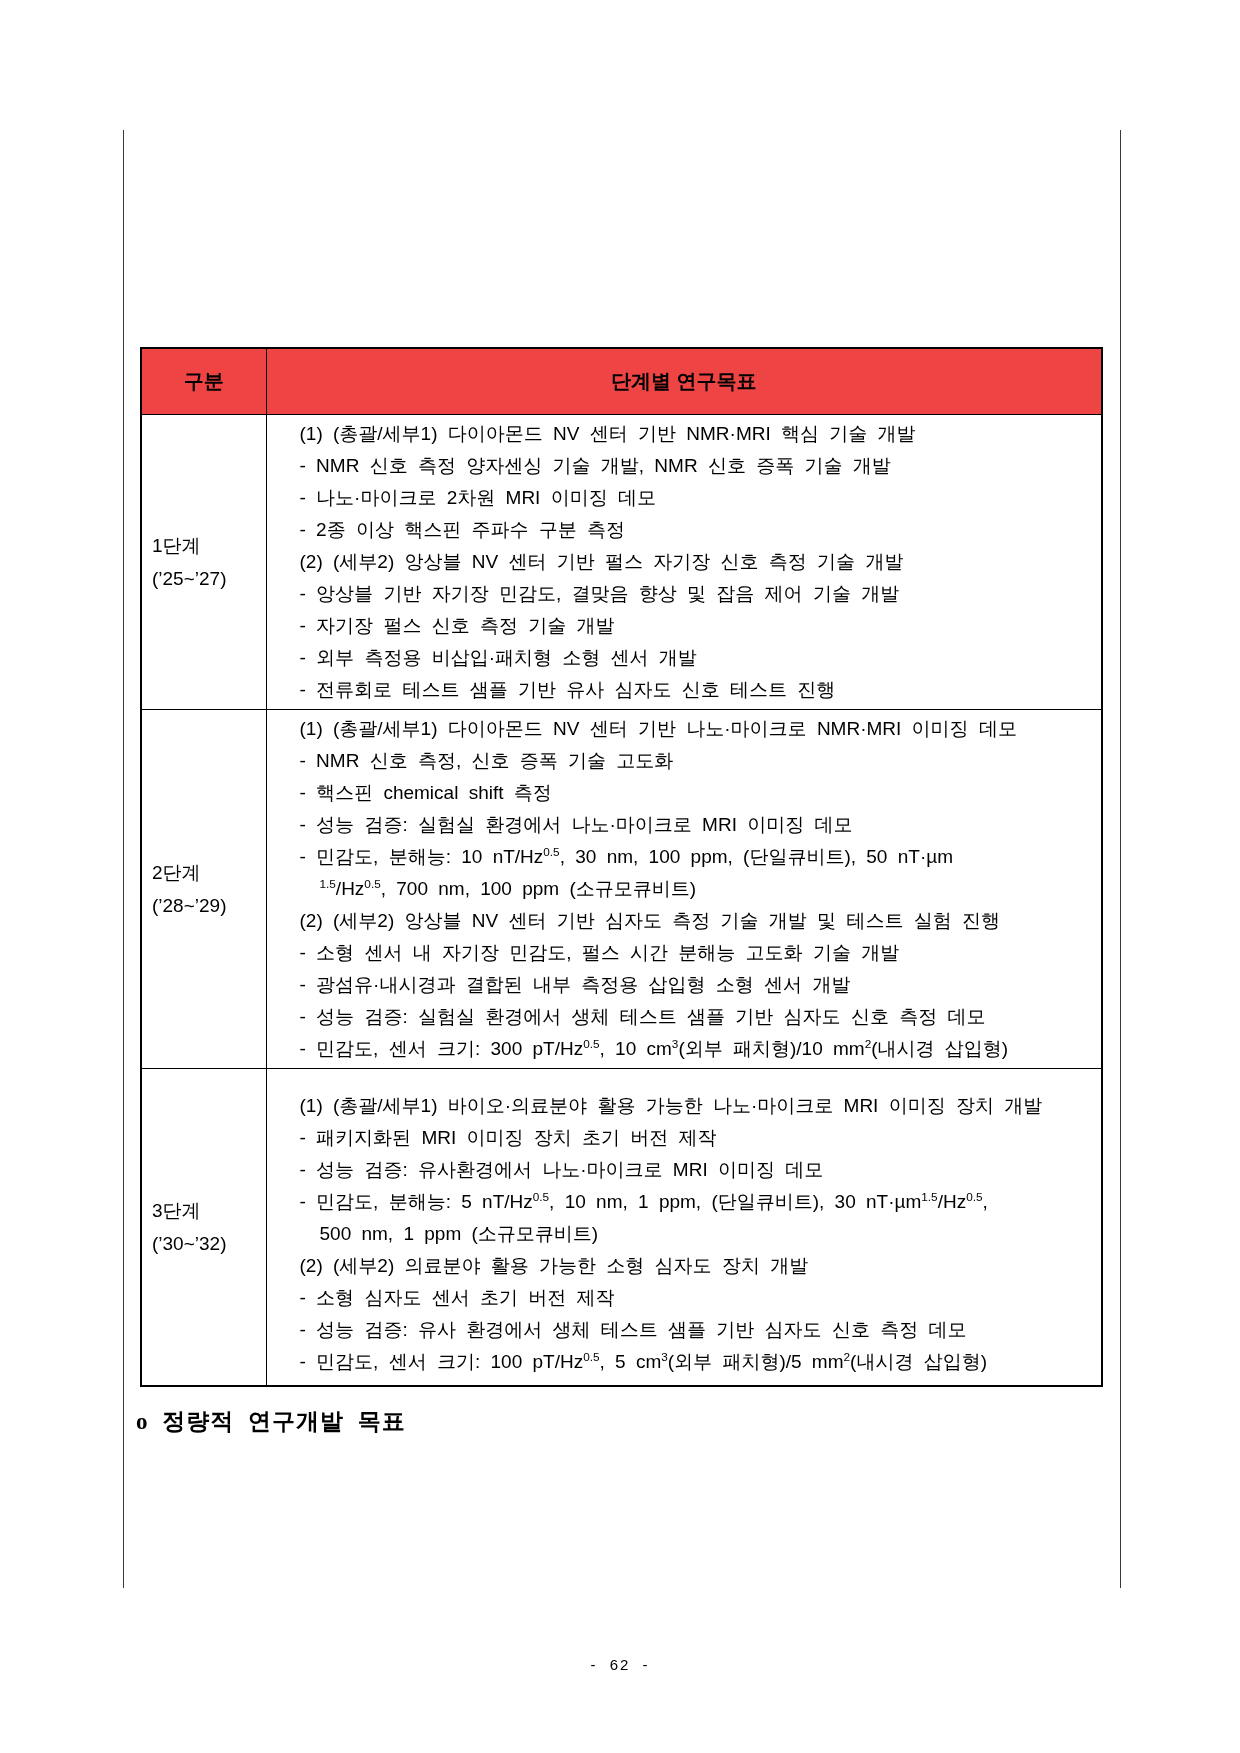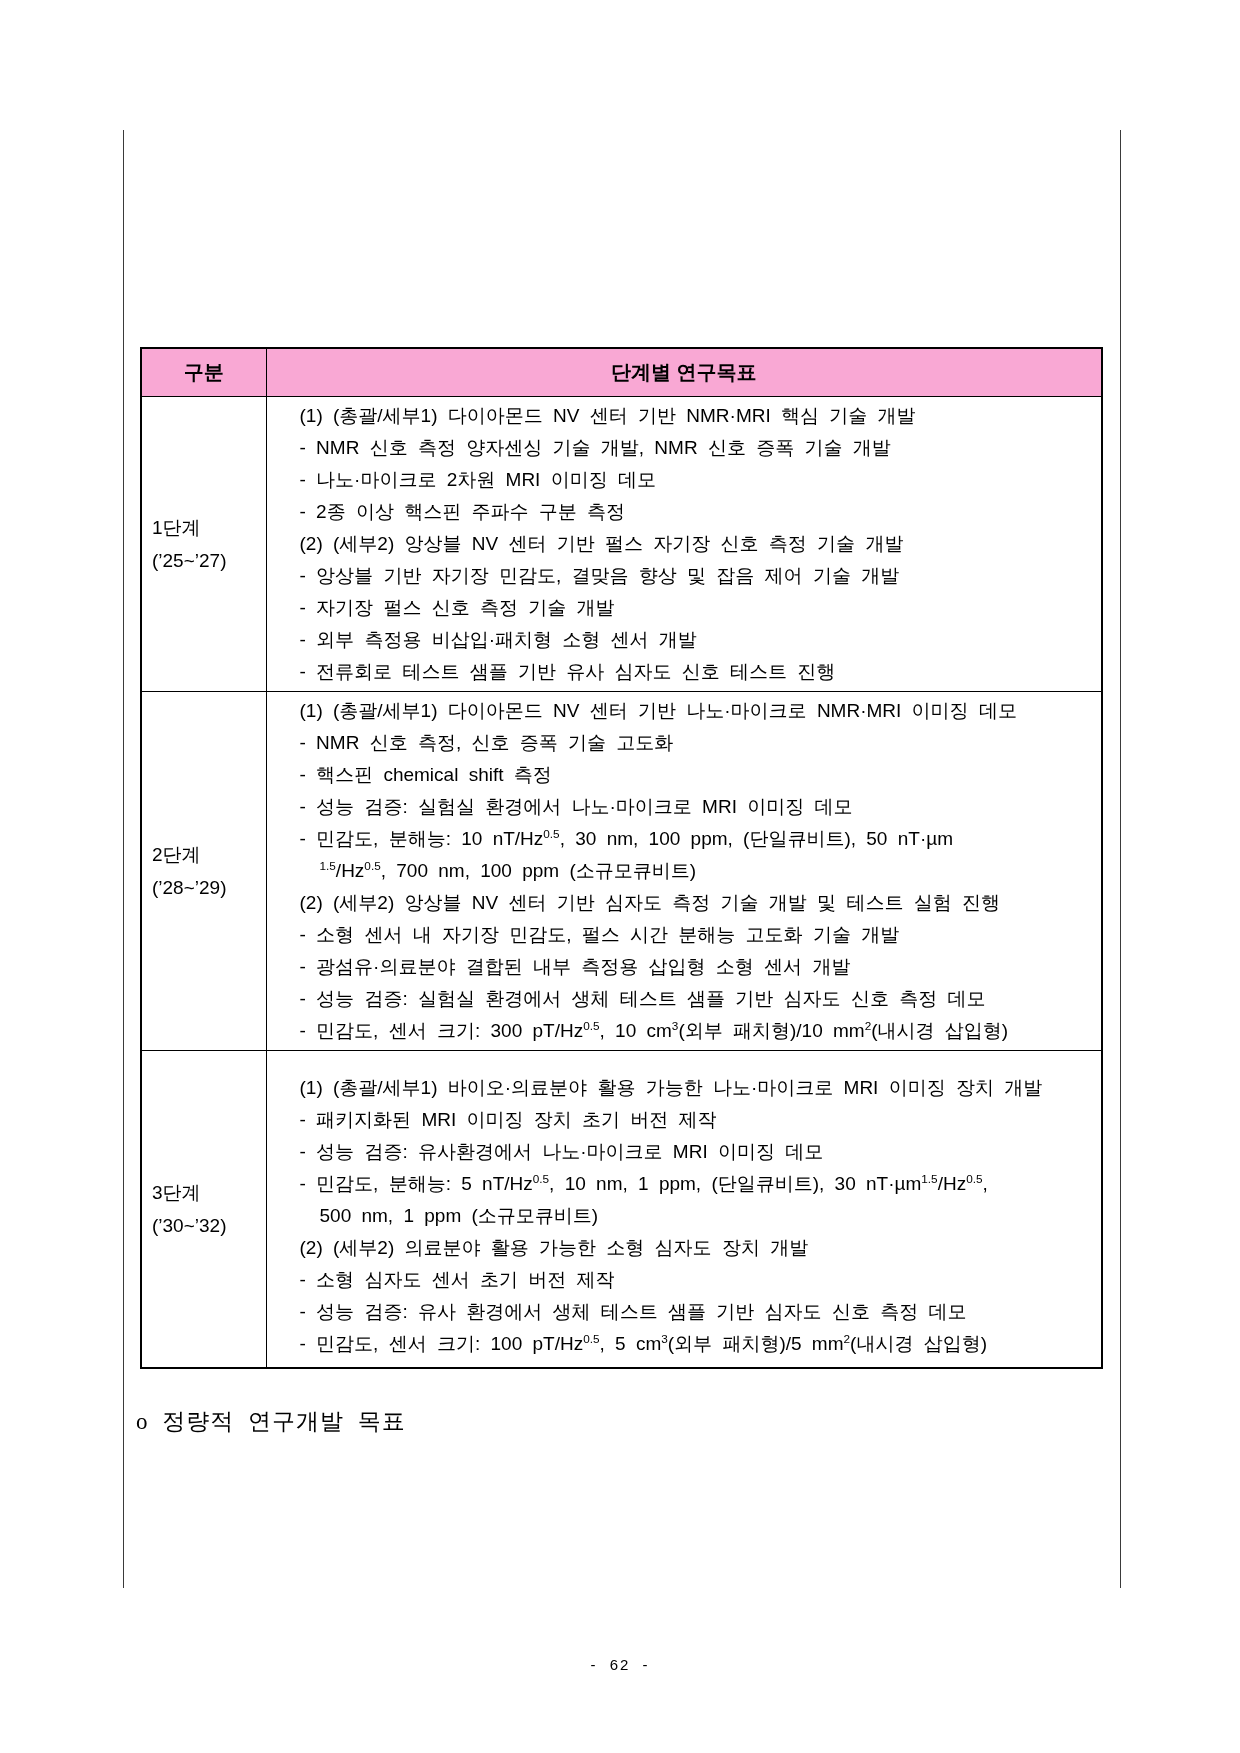--- a/index.html
+++ b/index.html
@@ -10,42 +10,42 @@
     position:relative;overflow:hidden;
   }
   .page-border{position:absolute;top:130px;height:1458px;width:0;border-left:1.5px solid #3a3a3a;}
   .page-border.left{left:123px;}
   .page-border.right{left:1120px;}
 
   .table-wrap{position:absolute;left:140px;top:347px;width:963px;}
   table.goals-table{border-collapse:collapse;width:100%;table-layout:fixed;border:2px solid #000;}
   table.goals-table th,table.goals-table td{border:1px solid #000;}
   table.goals-table th{
-    background:#f9a8d4;font-weight:bold;font-size:20px;height:33px;
-    text-align:center;vertical-align:middle;padding:7px;
+    background:#ef4444;font-weight:bold;font-size:20px;height:33px;
+    text-align:center;vertical-align:middle;padding:16px;
   }
   col.c-stage{width:125px;}
   td.stage-cell{
     text-align:left;vertical-align:middle;
     font-size:19px;line-height:33px;padding:0 10px;margin-top:32px;
   }
   td.goals-cell{
     font-size:19px;line-height:32px;
     padding:3px 6px 3px 8px;vertical-align:middle;
     word-spacing:5px;
   }
   td.goals-cell.padded{padding-top:21px;padding-bottom:7px;}
   .goal-line{white-space:normal;margin-left:25px;}
   .goal-line.cont{padding-left:20px;}
   sup{font-size:0.62em;line-height:0;}
 
   .section-heading{
     position:absolute;left:136px;top:1406px;
     font-family:"Liberation Serif","DejaVu Serif",serif;
-    font-weight:normal;font-size:23px;word-spacing:7px;letter-spacing:1px;
+    font-weight:bold;font-size:23px;word-spacing:7px;letter-spacing:1px;
   }
   .footer{
     position:absolute;left:0;top:1656px;width:100%;
     text-align:center;font-size:15px;letter-spacing:2px;word-spacing:6px;
   }
 </style>
 </head>
 <body>
 
 <div class="page-border left"></div>
@@ -88,21 +88,21 @@
           </td>
           <td class="goals-cell">
             <div class="goal-line">(1) (총괄/세부1) 다이아몬드 NV 센터 기반 나노·마이크로 NMR·MRI 이미징 데모</div>
             <div class="goal-line">- NMR 신호 측정, 신호 증폭 기술 고도화</div>
             <div class="goal-line">- 핵스핀 chemical shift 측정</div>
             <div class="goal-line">- 성능 검증: 실험실 환경에서 나노·마이크로 MRI 이미징 데모</div>
             <div class="goal-line">- 민감도, 분해능: 10 nT/Hz<sup>0.5</sup>, 30 nm, 100 ppm, (단일큐비트), 50 nT·µm</div>
             <div class="goal-line cont"><sup>1.5</sup>/Hz<sup>0.5</sup>, 700 nm, 100 ppm (소규모큐비트)</div>
             <div class="goal-line">(2) (세부2) 앙상블 NV 센터 기반 심자도 측정 기술 개발 및 테스트 실험 진행</div>
             <div class="goal-line">- 소형 센서 내 자기장 민감도, 펄스 시간 분해능 고도화 기술 개발</div>
-            <div class="goal-line">- 광섬유·의료분야 결합된 내부 측정용 삽입형 소형 센서 개발</div>
+            <div class="goal-line">- 광섬유·내시경과 결합된 내부 측정용 삽입형 소형 센서 개발</div>
             <div class="goal-line">- 성능 검증: 실험실 환경에서 생체 테스트 샘플 기반 심자도 신호 측정 데모</div>
             <div class="goal-line">- 민감도, 센서 크기: 300 pT/Hz<sup>0.5</sup>, 10 cm<sup>3</sup>(외부 패치형)/10 mm<sup>2</sup>(내시경 삽입형)</div>
           </td>
         </tr>
         <tr>
           <td class="stage-cell">
             <div>3단계</div>
             <div>(’30~’32)</div>
           </td>
           <td class="goals-cell padded">

